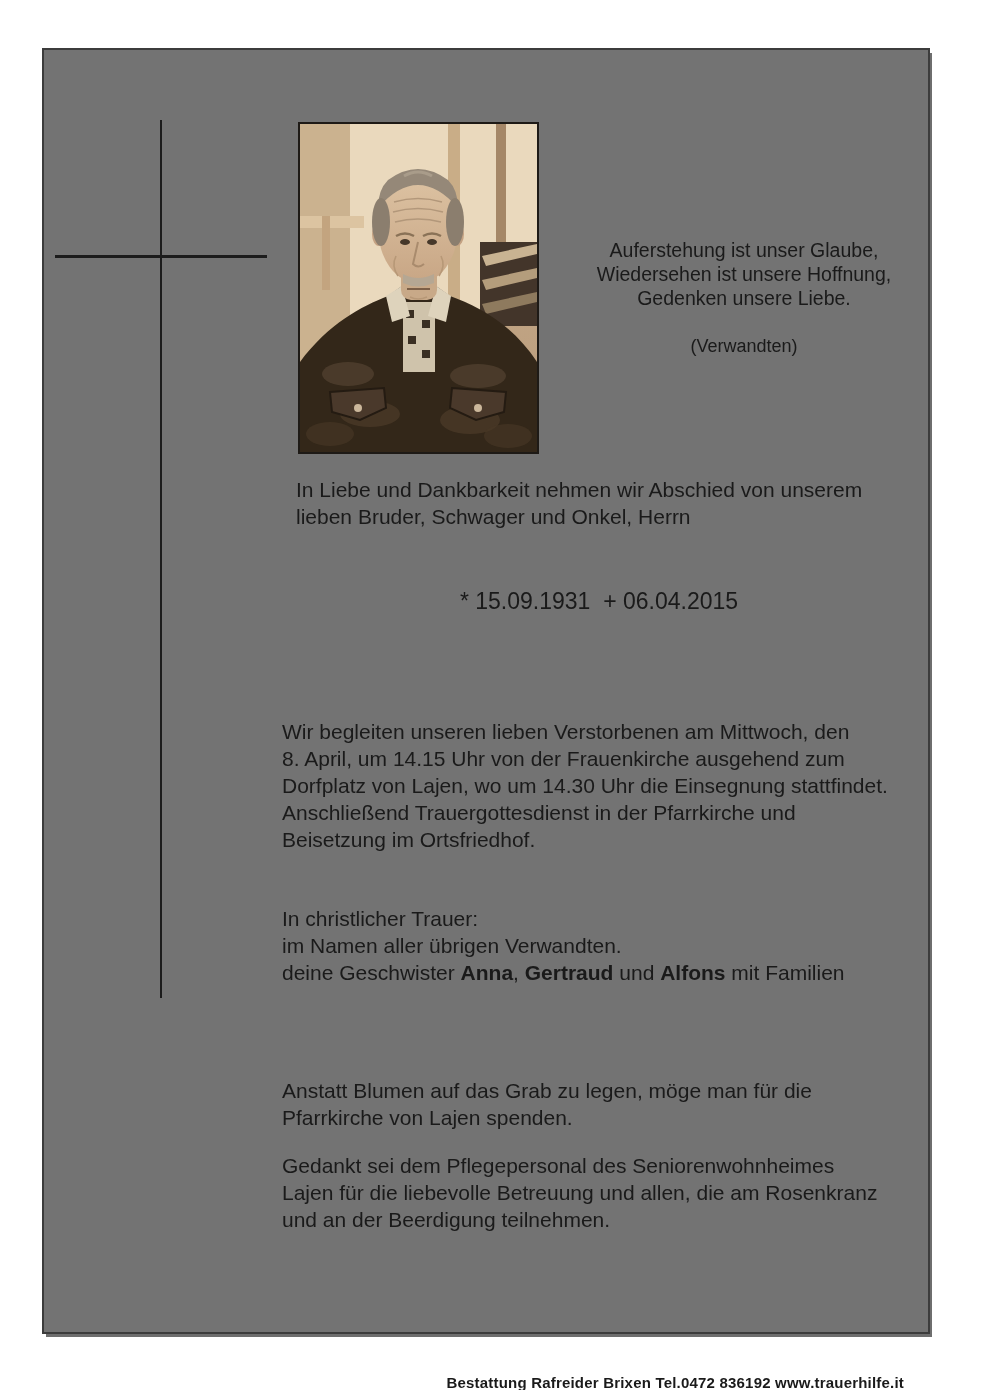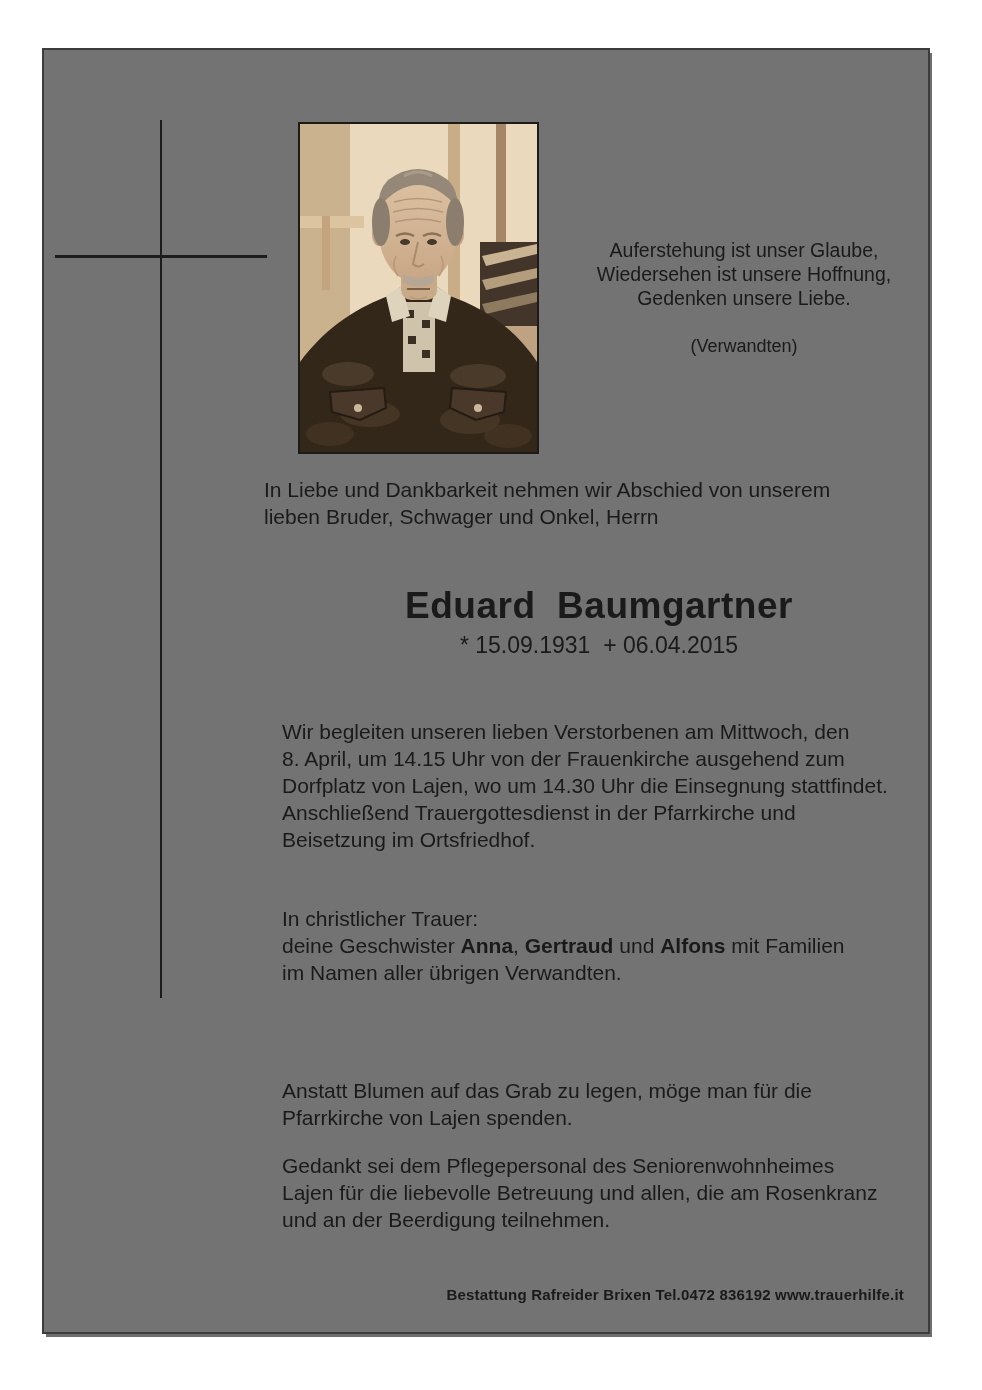--- a/index.html
+++ b/index.html
@@ -31,34 +31,34 @@
   .photo svg{display:block;width:100%;height:100%;}
 
   .quote{
     left:500px;top:188px;width:400px;
     text-align:center;font-size:19.5px;line-height:24px;
   }
   .quote .attribution{margin-top:24px;font-size:18px;}
 
   .body-text{font-size:21px;line-height:27px;}
 
-  .intro{left:220px;top:426px;width:660px;}
+  .intro{left:252px;top:426px;width:660px;}
   .title-block{left:240px;top:534px;width:630px;text-align:center;}
   .deceased-name{font-size:37px;font-weight:bold;line-height:44px;letter-spacing:0.5px;}
   .deceased-dates{font-size:23px;line-height:30px;margin-top:2px;}
 
   .funeral{left:238px;top:668px;width:670px;}
   .dateline{left:238px;top:808px;width:660px;}
   .mourners{left:238px;top:855px;width:660px;}
   .rosary{left:238px;top:943px;width:660px;}
   .donations{left:238px;top:1027px;width:660px;}
   .thanks{left:238px;top:1102px;width:670px;}
 
   .footer{
-    left:0;top:1236px;width:860px;
+    left:0;top:1324px;width:860px;
     text-align:right;
     font-size:15px;font-weight:bold;letter-spacing:0.2px;
   }
 </style>
 </head>
 <body>
 
 <div class="page">
 
   <div class="abs cross-v"></div>
@@ -149,35 +149,34 @@
     <div class="preline">Auferstehung ist unser Glaube,
 Wiedersehen ist unsere Hoffnung,
 Gedenken unsere Liebe.</div>
     <div class="attribution">(Verwandten)</div>
   </div>
 
   <div class="abs intro body-text preline">In Liebe und Dankbarkeit nehmen wir Abschied von unserem
 lieben Bruder, Schwager und Onkel, Herrn</div>
 
   <div class="abs title-block">
-    <div class="deceased-name pre">Eduard  Baumgartner</div>
     <div class="deceased-dates pre">* 15.09.1931  + 06.04.2015</div>
   </div>
 
   <div class="abs funeral body-text preline">Wir begleiten unseren lieben Verstorbenen am Mittwoch, den
 8. April, um 14.15 Uhr von der Frauenkirche ausgehend zum
 Dorfplatz von Lajen, wo um 14.30 Uhr die Einsegnung stattfindet.
 Anschließend Trauergottesdienst in der Pfarrkirche und
 Beisetzung im Ortsfriedhof.</div>
 
 
   <div class="abs mourners body-text">
     <div>In christlicher Trauer:</div>
+    <div>im Namen aller übrigen Verwandten.</div>
     <div><span>deine Geschwister </span><strong>Anna</strong><span>, </span><strong>Gertraud</strong><span> und </span><strong>Alfons</strong><span> mit Familien</span></div>
-    <div>im Namen aller übrigen Verwandten.</div>
   </div>
 
 
   <div class="abs thanks body-text preline">Gedankt sei dem Pflegepersonal des Seniorenwohnheimes
 Lajen für die liebevolle Betreuung und allen, die am Rosenkranz
 und an der Beerdigung teilnehmen.</div>
 
   <div class="abs donations body-text preline">Anstatt Blumen auf das Grab zu legen, möge man für die
 Pfarrkirche von Lajen spenden.</div>
 

